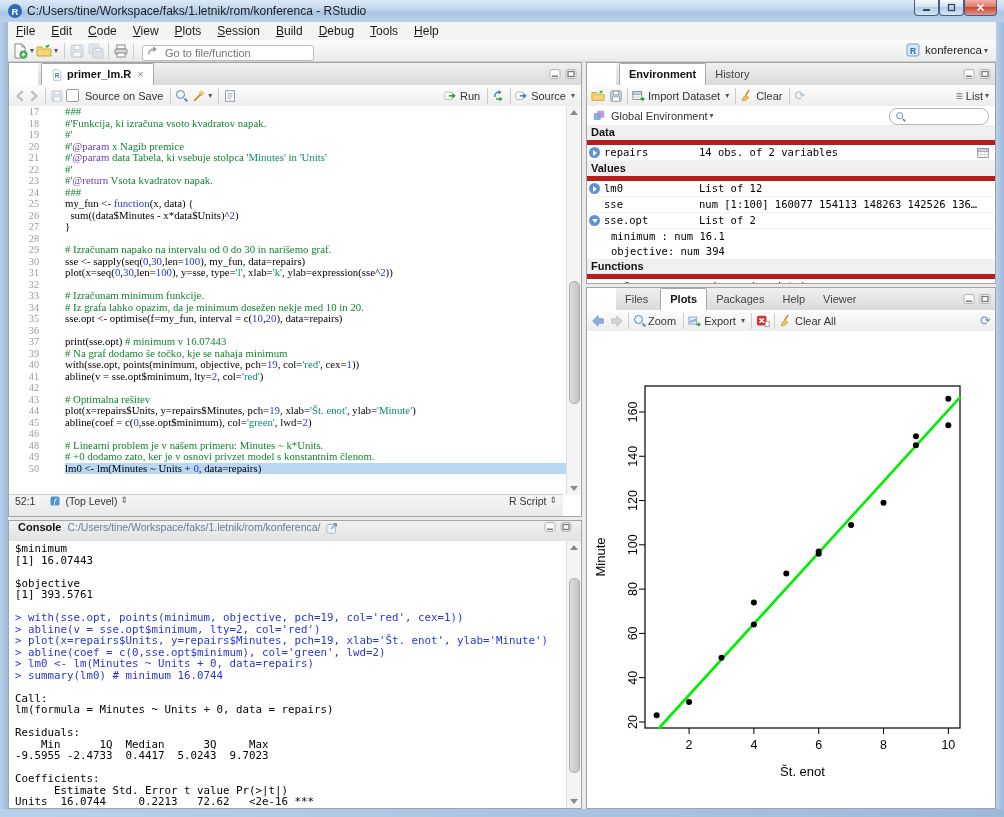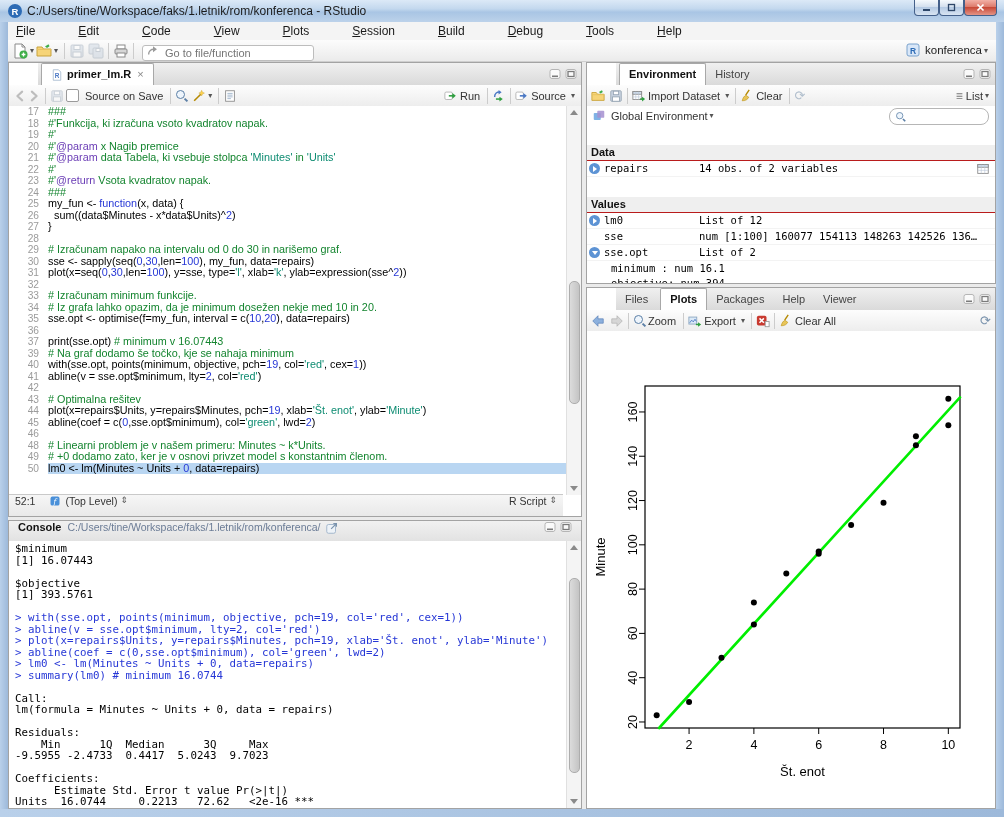--- a/index.html
+++ b/index.html
@@ -7,21 +7,21 @@
   .abs{position:absolute;}
   
   #titlebar{left:0;top:0;width:1004px;height:22px;background:linear-gradient(180deg,#dce9f7 0%,#c3d8ee 40%,#a9c5e4 55%,#bcd2ea 100%);border-bottom:1px solid #8fadd0;}
   .winborder{background:linear-gradient(90deg,#b9d0ea,#9db9da);}
   #title-text{left:27px;top:4px;font-size:12px;color:#1c1c1c;white-space:nowrap;}
   #title-icon{left:7px;top:3px;width:16px;height:16px;}
   .tbtn{height:15px;border:1px solid #44608a;border-top:none;border-radius:0 0 4px 4px;background:linear-gradient(#f6fafd,#d4e0ee 45%,#b6cbe4 50%,#d8e4f2);display:flex;align-items:center;justify-content:center;}
   .tbtn.close{background:linear-gradient(#f2b0a6,#dd7b6c 45%,#c84a38 50%,#e49486);}
   
   #client{left:8px;top:22px;width:988px;height:787px;background:#ebebeb;}
-  #menubar{left:0;top:0;width:988px;height:18px;background:#f4f4f4;border-bottom:1px solid #d9d9d9;display:flex;align-items:flex-start;gap:27px;}
+  #menubar{left:0;top:0;width:988px;height:18px;background:#f4f4f4;border-bottom:1px solid #d9d9d9;display:flex;align-items:flex-start;}
   .menu-item{padding:0 8px;font-size:12px;color:#1a1a1a;line-height:18px;}
   #maintoolbar{left:0;top:18px;width:988px;height:22px;background:linear-gradient(#fcfcfc,#ebebeb);border-bottom:1px solid #cfcfcf;display:flex;align-items:center;padding-left:4px;box-sizing:border-box;}
   .sep{width:1px;height:16px;background:#cccccc;margin:0 4px;}
   .icon16{width:16px;height:16px;display:inline-block;}
   .icon16 svg,.icon14 svg,.icon12 svg{width:100%;height:100%;display:block;}
   .icon14{width:14px;height:14px;display:inline-block;}
   .icon12{width:12px;height:12px;display:inline-block;}
   .dd{font-size:8px;color:#555;margin:0 2px;}
   #goto-box{position:relative;width:172px;height:16px;margin-left:4px;}
   #goto-box input{width:100%;height:100%;box-sizing:border-box;border:1px solid #bdbdbd;border-radius:3px;padding:0 4px 0 22px;font-size:11px;color:#9a9a9a;font-family:"Liberation Sans",sans-serif;background:#fff;}
@@ -35,21 +35,21 @@
   #plots-pane{left:578px;top:265px;width:410px;height:522px;}
   .tabbar{position:absolute;left:12px;top:0;right:0;height:22px;background:linear-gradient(#f0f0f0,#dadada);border-bottom:1px solid #b2b2b2;display:flex;align-items:flex-end;margin-left:17px;}
   .tab{height:21px;line-height:21px;padding:0 9px;font-size:11px;color:#444;display:flex;align-items:center;}
   .tab.active{background:#fff;border:1px solid #a8a8a8;border-bottom:none;border-radius:2px 2px 0 0;font-weight:bold;color:#111;margin-left:3px;}
   .pminmax{position:absolute;right:4px;top:5px;display:flex;gap:4px;}
   .ptoolbar{position:absolute;left:0;right:0;height:21px;background:linear-gradient(#fdfdfd,#ededed);border-bottom:1px solid #d4d4d4;display:flex;align-items:center;padding:0 4px;font-size:11px;color:#333;}
   .tool-label{margin:0 3px 0 2px;}
   
   #editor-toolbar{top:22px;}
   #code-area{position:absolute;left:0;top:43px;right:0;bottom:21px;background:#fff;overflow:hidden;}
-  .srcline{height:11.5px;display:flex;font-family:Liberation Sans, sans-serif;font-size:10.8px;line-height:11.5px;white-space:pre;}
+  .srcline{height:11.5px;display:flex;font-family:Liberation Serif, serif;font-size:10.8px;line-height:11.5px;white-space:pre;gap:17px;}
   .srcline .ln{flex:0 0 30px;text-align:right;padding-right:9px;color:#9b9b9b;font-size:10.2px;}
   .srcline .code{flex:1;}
   .srcline.hl .code{background:#b9d6f2;}
   .tc-c{color:#13842e;} .tc-r{color:#6a3cb5;} .tc-b{color:#2637d6;} .tc-n{color:#2637d6;} .tc-s{color:#0e8c72;} .tc-p{color:#000;}
   #editor-status{position:absolute;left:0;right:18px;bottom:0;height:21px;background:linear-gradient(#f6f6f6,#e9e9e9);border-top:1px solid #c9c9c9;display:flex;align-items:flex-start;font-size:10.5px;color:#333;padding:0 6px;}
   .updown{font-size:9px;color:#555;margin-left:3px;}
   
   .vscroll{position:absolute;right:0;width:14px;background:#f4f4f4;border-left:1px solid #e0e0e0;}
   .varrow{position:absolute;left:0;right:0;height:13px;display:flex;align-items:center;justify-content:center;}
   .tri-up{width:0;height:0;border-left:4px solid transparent;border-right:4px solid transparent;border-bottom:5px solid #8a8a8a;}
@@ -59,21 +59,21 @@
   #console-header{position:absolute;left:0;top:0;right:0;height:20px;background:linear-gradient(#f1f1f1,#e2e2e2);border-bottom:1px solid #c6c6c6;display:flex;align-items:flex-start;padding:0 9px;font-size:11px;}
   #console-path{color:#6b7c96;font-size:10.5px;margin-left:6px;white-space:nowrap;}
   #console-body{position:absolute;left:0;top:20px;right:14px;bottom:0;overflow:hidden;padding:2px 0 0 6px;background:#fff;}
   .cline{height:11.5px;font-family:"DejaVu Sans Mono",monospace;font-size:10.8px;line-height:11.5px;white-space:pre;}
   .cline.in{color:#2637d6;} .cline.out{color:#000;}
   
   #env-toolbar{top:22px;}
   #env-scope-row{position:absolute;left:0;top:43px;right:0;height:19px;border-bottom:1px solid #e3e3e3;display:flex;align-items:center;padding:0 5px;font-size:11px;color:#333;background:#fff;}
   #env-search{position:absolute;right:6px;top:2px;width:94px;height:15px;border:1px solid #b6b6b6;border-radius:8px;background:#fff;display:flex;align-items:center;padding-left:4px;}
   #env-rows{position:absolute;left:0;top:62px;right:0;bottom:0;background:#fff;overflow:hidden;font-family:"DejaVu Sans Mono",monospace;font-size:10.5px;}
-  .env-section{height:15px;line-height:15px;background:#efefef;border-bottom:1px solid #b91c1c;font-family:"Liberation Sans",sans-serif;font-size:11px;font-weight:bold;color:#111;padding-left:4px;margin-top:20px;}
+  .env-section{height:15px;line-height:15px;background:#efefef;border-bottom:5px solid #b91c1c;font-family:"Liberation Sans",sans-serif;font-size:11px;font-weight:bold;color:#111;padding-left:4px;}
   .env-row{height:15px;line-height:15px;position:relative;display:flex;align-items:center;border-bottom:1px solid #f3f3f3;}
   .env-name{position:absolute;left:17px;}
   .env-val{position:absolute;left:112px;white-space:pre;}
   .env-sub{height:15px;line-height:15px;padding-left:24px;white-space:pre;}
   .env-exp{width:11px;height:11px;border-radius:50%;background:#5d93d4;display:inline-block;position:relative;margin-left:2px;}
   .env-exp.expand-right::after{content:"";position:absolute;left:4px;top:2.5px;border-left:4.5px solid #fff;border-top:3px solid transparent;border-bottom:3px solid transparent;}
   .env-exp.expand-down::after{content:"";position:absolute;left:2.5px;top:4px;border-top:4.5px solid #fff;border-left:3px solid transparent;border-right:3px solid transparent;}
   .env-grid{position:absolute;right:5px;top:1px;}
   
   #plots-toolbar{top:22px;}

